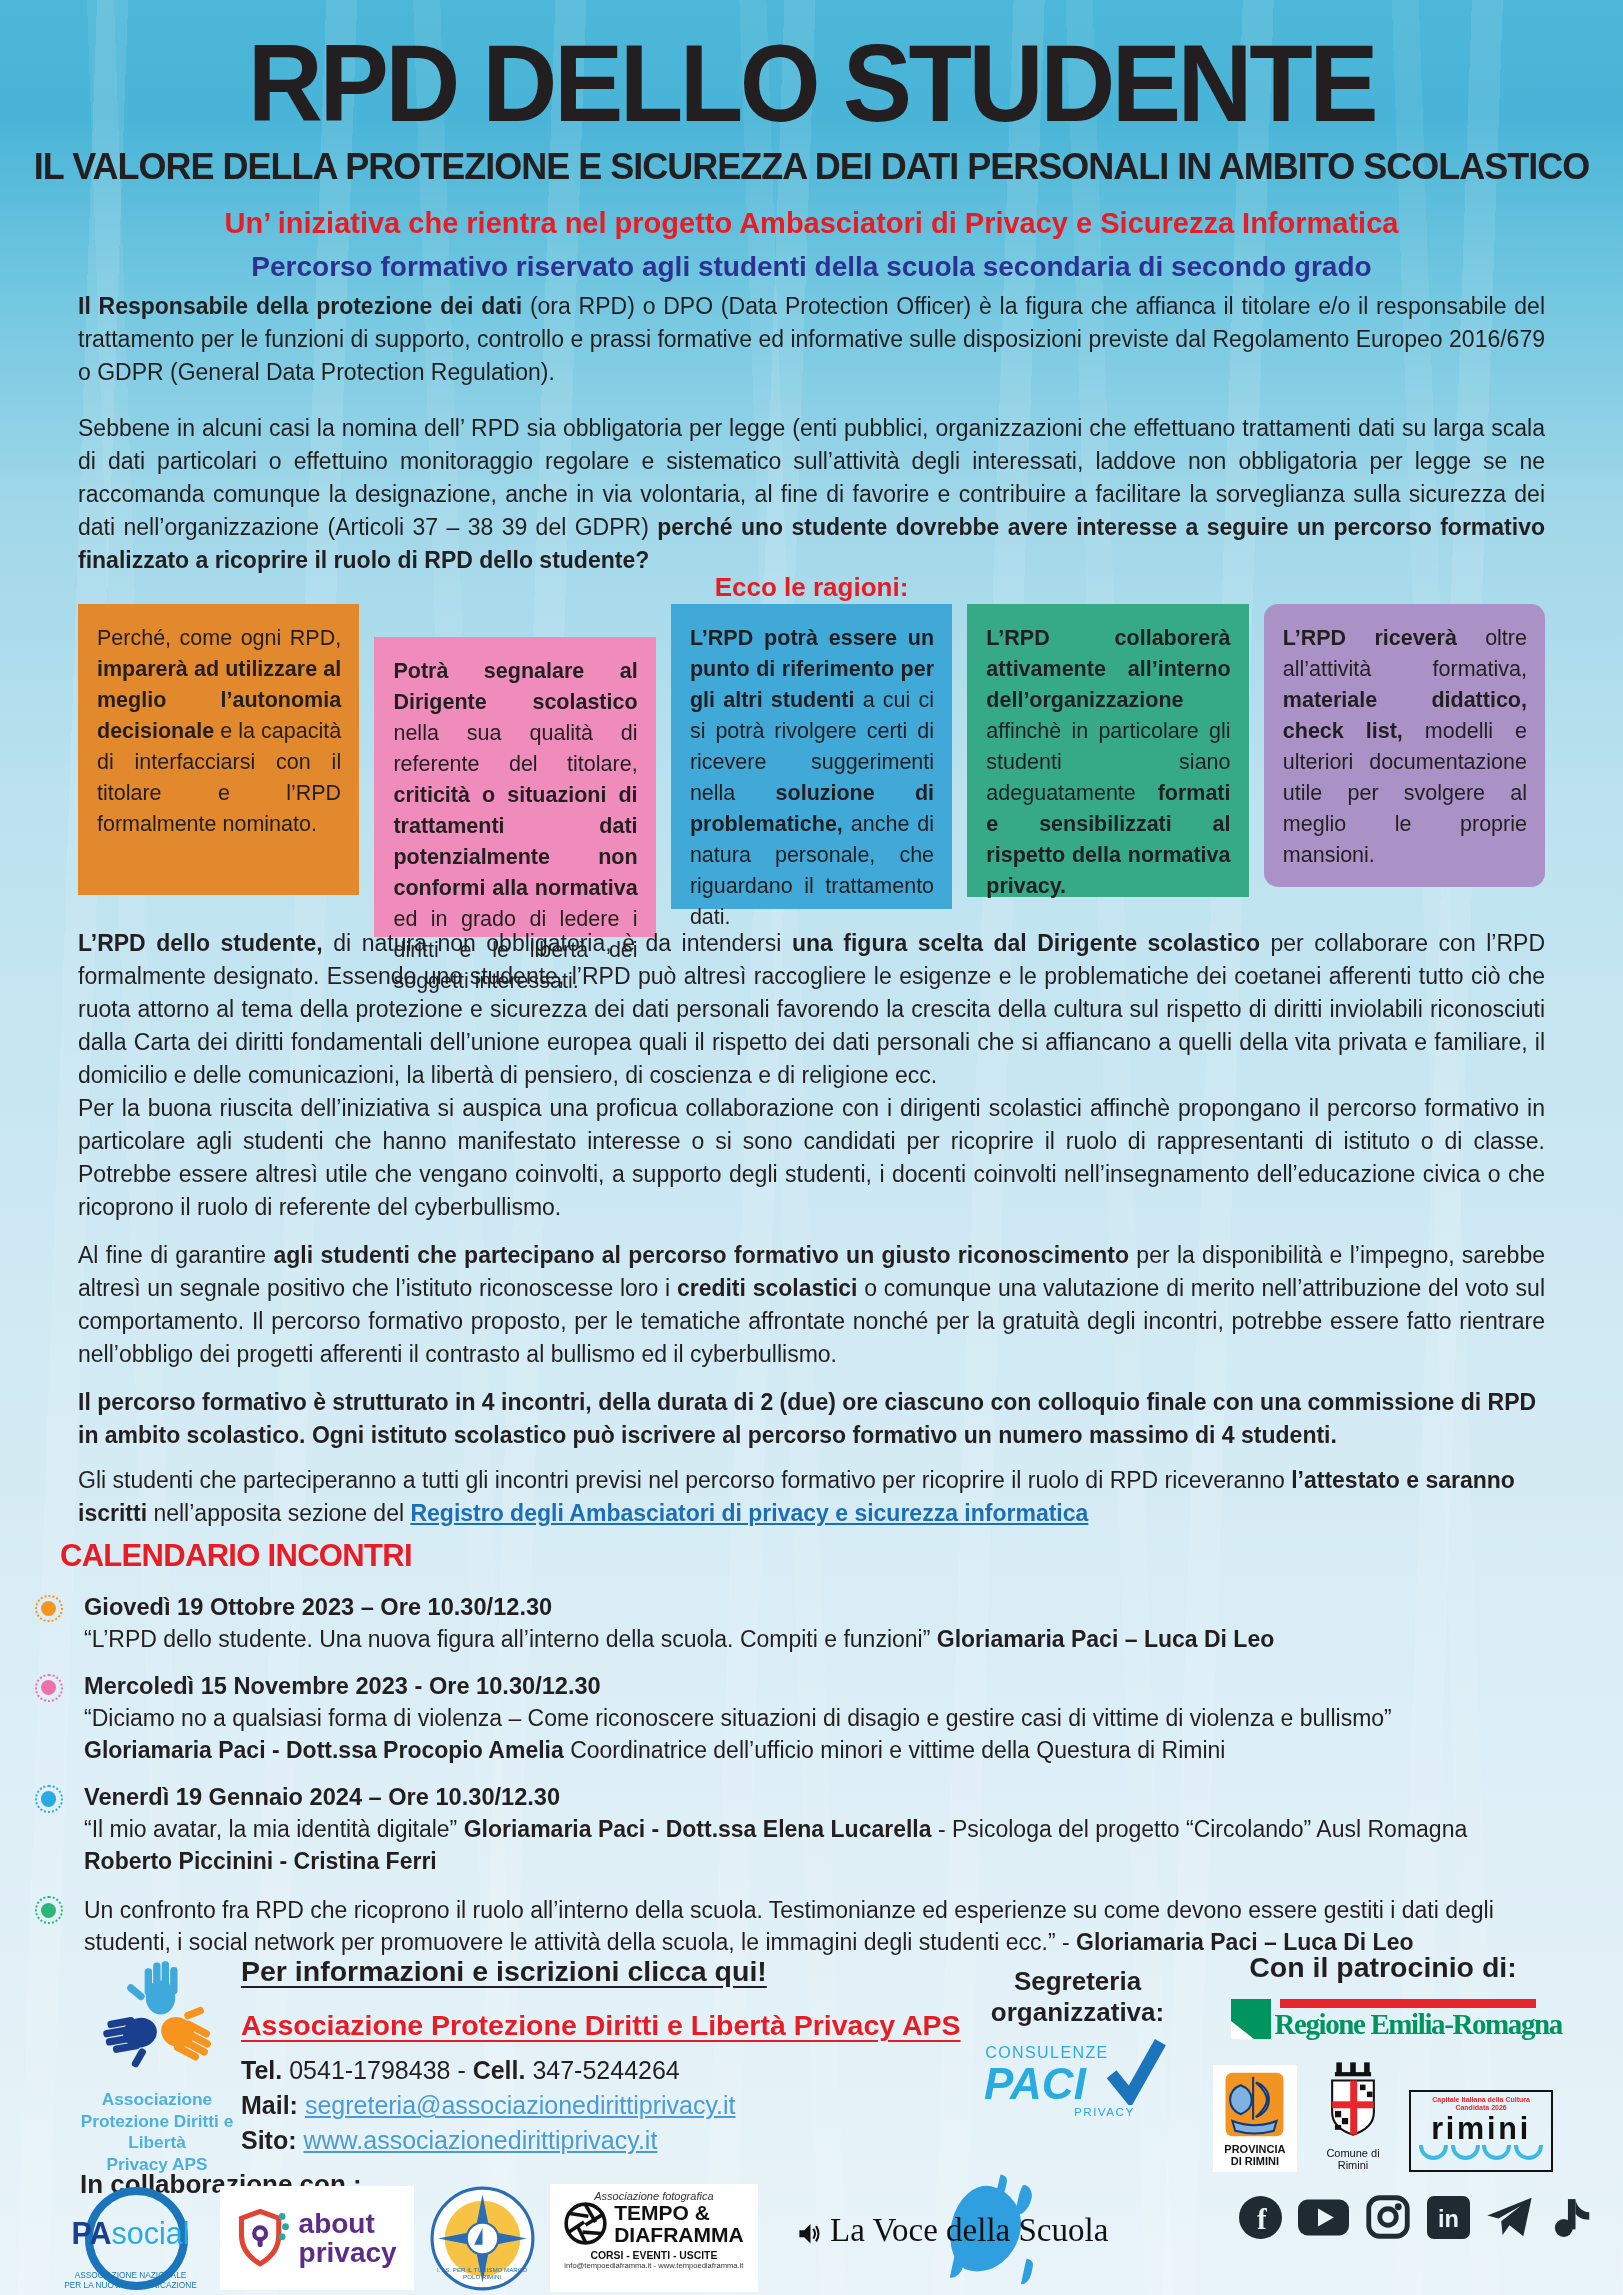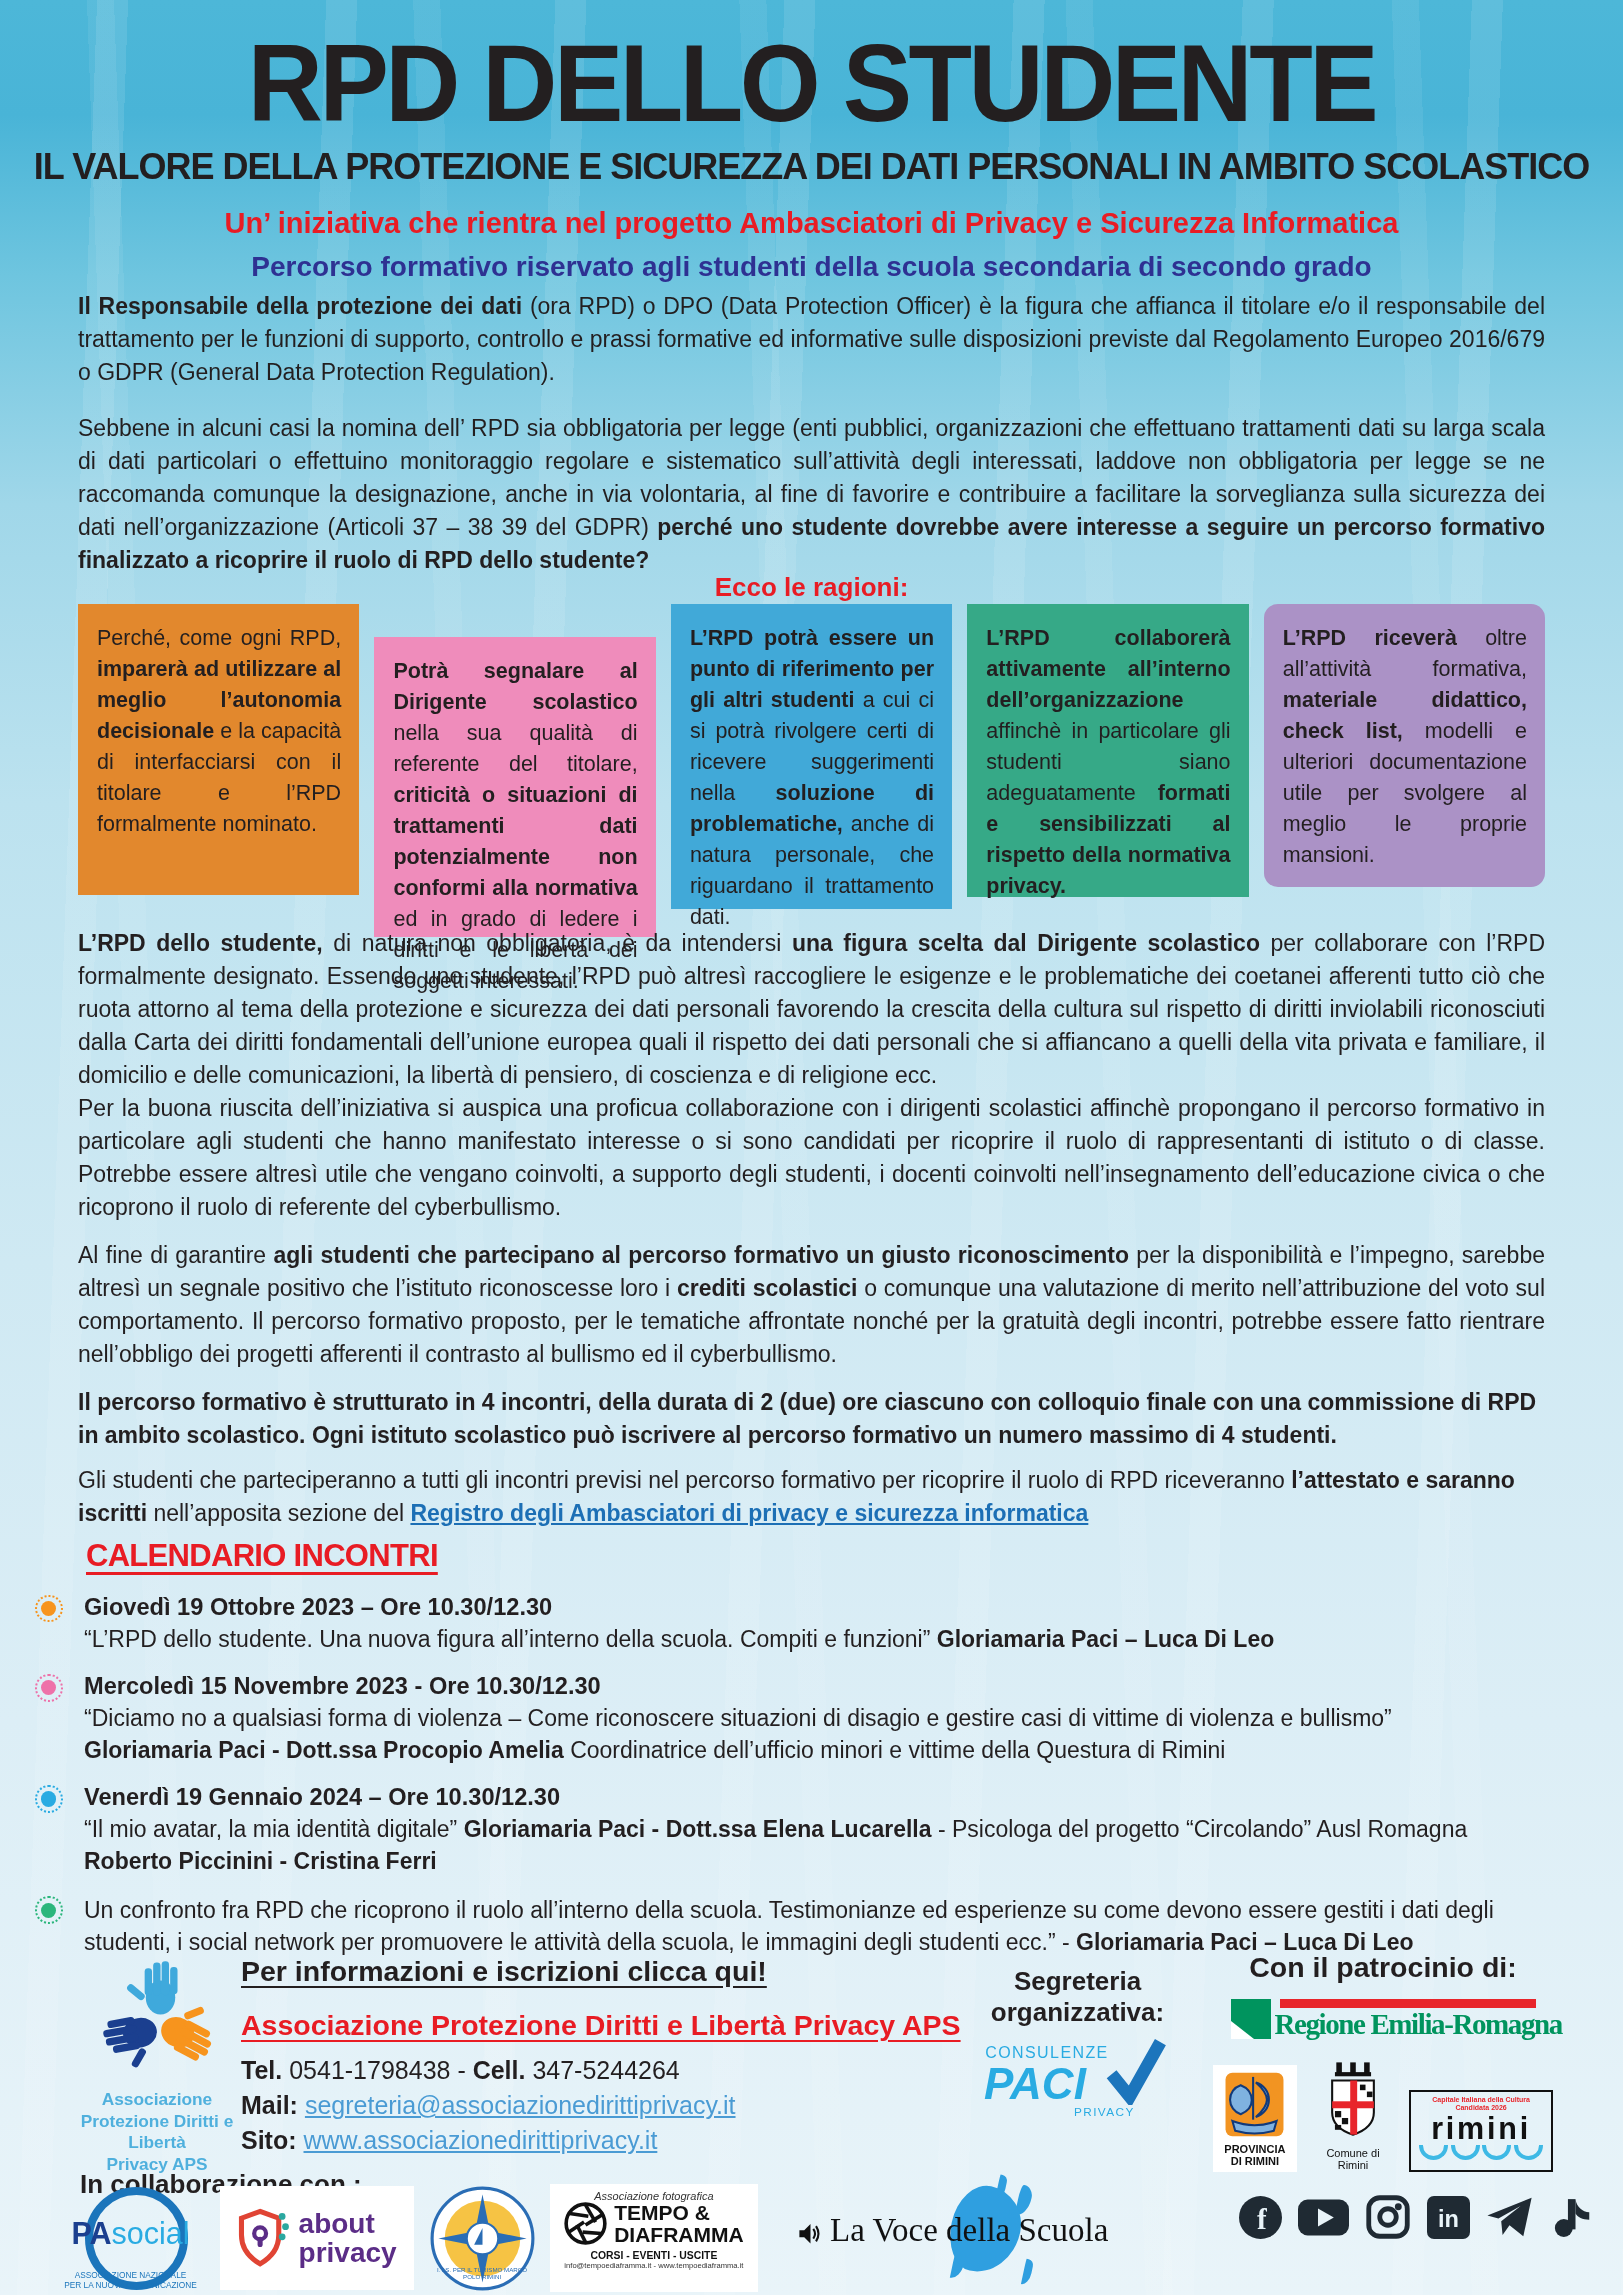--- a/index.html
+++ b/index.html
@@ -19,22 +19,22 @@
   .tag-red{top:207px;font-size:29px;font-weight:bold;}
   .tag-blue{top:251px;font-size:28px;font-weight:bold;}
   .para{left:78px;right:78px;font-size:23px;line-height:33px;text-align:justify;}
   .p1{top:290px;} .p2{top:412px;}
   .reasons-h{top:572px;font-size:26px;font-weight:bold;text-align:center;}
   .boxes{top:604px;left:78px;right:78px;display:flex;gap:15.3px;align-items:flex-start;}
   .box{flex:1 1 0;padding:19.4px 18px 0 19px;font-size:21.5px;line-height:31px;text-align:justify;box-sizing:border-box;}
   .box:nth-child(1){height:291px;} .box:nth-child(2){height:300px;} .box:nth-child(3){height:305px;}
   .box:nth-child(4){height:293px;} .box:nth-child(5){height:283px;border-radius:14px;}
   .p3{top:927px;} .p4{top:1239px;} .p5{top:1386px;font-weight:bold;text-align:left;} .p6{top:1464px;text-align:left;}
-  .cal-h{top:1538px;left:86px;font-size:31px;font-weight:800;letter-spacing:-0.7px;
-    text-decoration:underline;text-decoration-thickness:2.8px;text-underline-offset:6.2px;}
+  .cal-h{top:1538px;left:60px;font-size:31px;font-weight:800;letter-spacing:-0.7px;
+    text-decoration-thickness:2.8px;text-underline-offset:6.2px;}
   .cal-list{top:1592px;left:35px;right:76px;}
   .cal-item{position:relative;padding-left:49px;margin-bottom:16.7px;}
   .cal-bullet{position:absolute;left:0;top:2.8px;width:23.6px;height:23.6px;border:2.1px dotted;border-radius:50%;
     display:flex;align-items:center;justify-content:center;}
   .cal-dot{width:15.3px;height:15.3px;border-radius:50%;}
   .cal-title{font-size:23.6px;font-weight:bold;line-height:30.5px;}
   .cal-line{font-size:23px;line-height:32px;}
   .footer{top:1940px;left:0;right:0;height:355px;}
   .hands{left:68px;top:9.7px;width:178px;text-align:center;}
   .hands-caption{font-size:17.3px;line-height:21.5px;font-weight:bold;color:#4fb0dd;margin-top:1.4px;}

